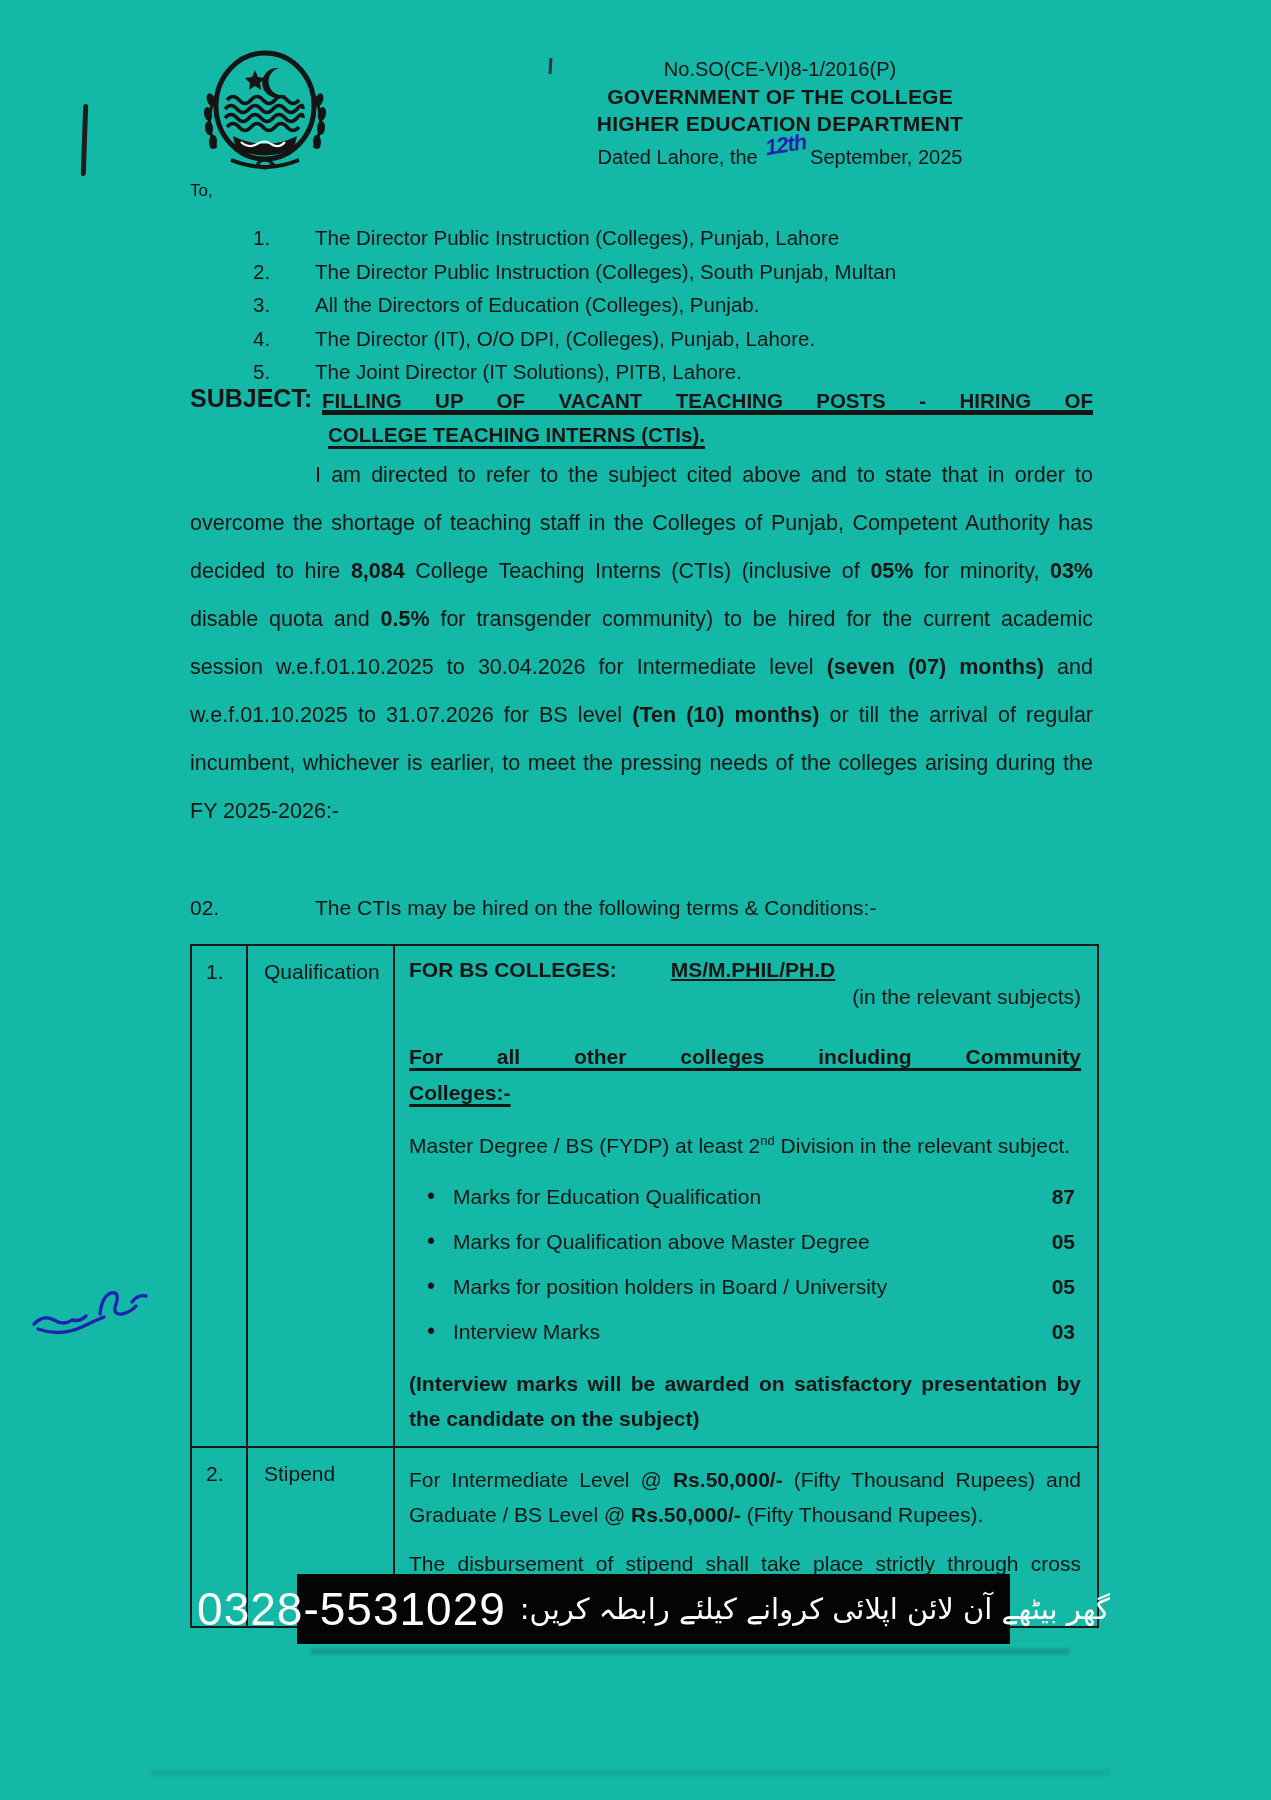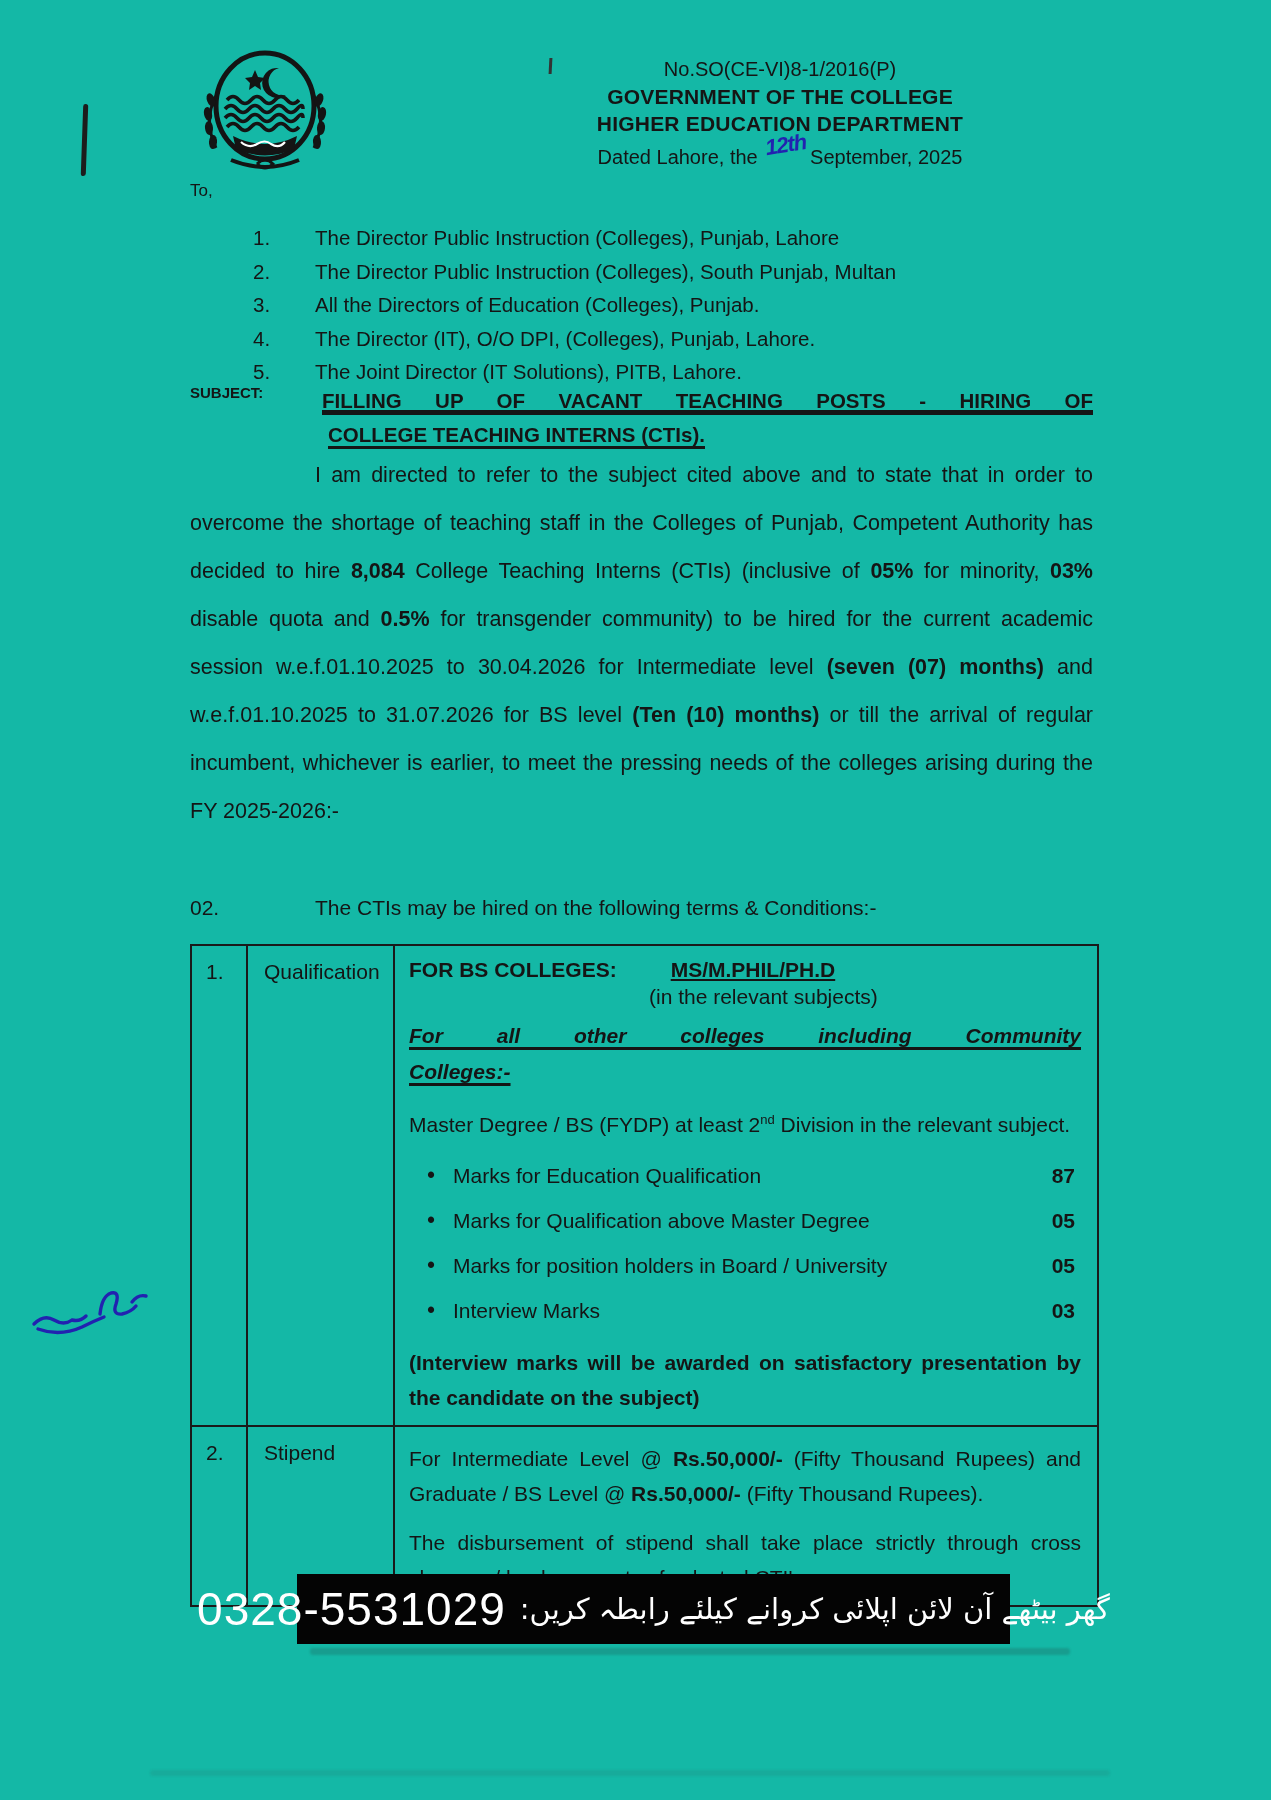--- a/index.html
+++ b/index.html
@@ -37,21 +37,21 @@
     font-size:22px;transform:translateY(-12px) rotate(-9deg);
     margin:0 -2px 0 2px;letter-spacing:-1px;
   }
   
   .to-label{position:absolute;left:190px;top:181px;font-size:17px;}
   .recips{position:absolute;left:190px;top:221px;width:903px;font-size:20.5px;}
   .recip-row{display:flex;line-height:33.5px;}
   .recip-num{width:62px;margin-left:63px;flex:0 0 auto;}
   
   .subject{position:absolute;left:190px;top:384px;width:903px;display:flex;}
-  .subject-label{font-size:15px;font-weight:bold;width:132px;flex:0 0 auto;}
+  .subject-label{font-size:25px;font-weight:bold;width:132px;flex:0 0 auto;}
   .subject-text{width:771px;font-size:20.5px;font-weight:bold;line-height:34px;text-decoration:underline;}
   .subject-text .l1{display:block;text-align:justify;text-align-last:justify;
     text-decoration:underline;text-decoration-thickness:2.5px;text-underline-offset:4px;}
   .subject-text .l2{display:inline-block;text-decoration:underline;
     text-decoration-thickness:2.5px;text-underline-offset:4px;margin-left:6px;}
   
   .body-par{
     position:absolute;left:190px;top:451px;width:903px;
     font-size:21.5px;line-height:48px;text-align:justify;text-indent:125px;
   }
@@ -66,22 +66,22 @@
     font-size:21px;
   }
   .cell{border-right:2px solid #1a1a1a;padding:10px 8px;}
   .cell.last{border-right:none;padding:8px 16px 10px 14px;}
   .row1{border-bottom:2px solid #1a1a1a;min-height:428px;box-sizing:border-box;}
   .row2{min-height:166px;box-sizing:border-box;}
   .sn{padding-left:14px;padding-top:14px;}
   .rowlabel{padding-left:16px;padding-top:14px;}
   .bs-line{display:flex;margin-top:4px;font-weight:bold;}
   .bs-val{margin-left:54px;text-decoration:underline;}
-  .bs-note{margin-left:240px;line-height:30px;}
-  .other-head{font-weight:bold;margin-top:6px;line-height:36px;font-style:italic;}
+  .bs-note{margin-left:240px;line-height:30px;text-align:right;}
+  .other-head{font-weight:bold;margin-top:27px;line-height:36px;}
   .other-head .hl1{display:block;text-align:justify;text-align-last:justify;
     text-decoration:underline;text-decoration-thickness:2.5px;text-underline-offset:4px;}
   .other-head .hl2{display:inline-block;text-decoration:underline;
     text-decoration-thickness:2.5px;text-underline-offset:4px;}
   .master-par{margin-top:12px;line-height:36px;text-align:justify;}
   sup{font-size:.62em;}
   .bullets{margin-top:10px;}
   .bullet-row{display:flex;align-items:baseline;line-height:44px;}
   .bullet-dot{width:44px;text-align:center;flex:0 0 auto;font-size:23px;}
   .bullet-label{flex:1 1 auto;}

